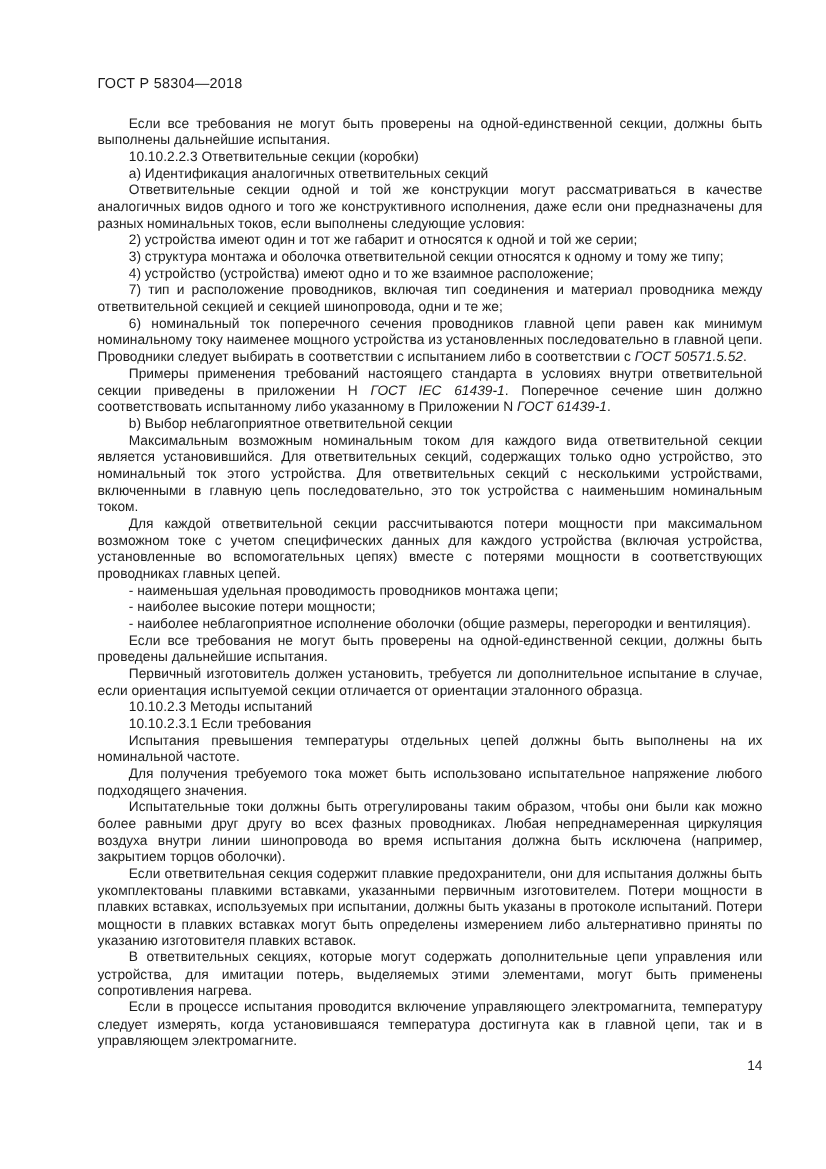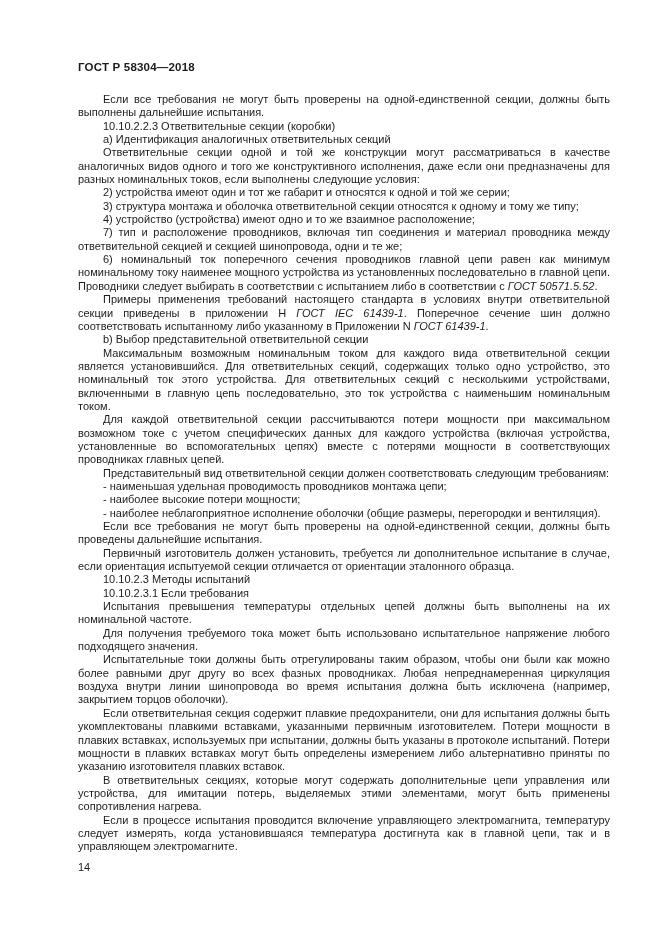--- a/index.html
+++ b/index.html
@@ -13,62 +13,62 @@
     height: 935px;
     background: #ffffff;
     color: #1c1c1c;
     font-family: "Liberation Sans", sans-serif;
     box-sizing: border-box;
     padding: 61px 51px 0 78px;
     overflow: hidden;
   }
   .doc-header {
     font-size: 11.5px;
-    font-weight: bold;
+    font-weight: normal;
     letter-spacing: 0.2px;
     margin: 0 0 20px 0;
   }
   .doc-body {
     font-size: 11px;
     line-height: 13.35px;
   }
   .para {
     margin: 0;
     text-indent: 25px;
     text-align: justify;
   }
   .italic {
     font-style: italic;
   }
   .page-number {
     font-size: 11px;
     margin-top: 7px;
+    text-align: right;
   }
 </style>
 </head>
 <body>
 
 <div class="page">
   <div class="doc-header">ГОСТ Р 58304—2018</div>
 
   <div class="doc-body">
       <p class="para"><span>Если все требования не могут быть проверены на одной-единственной секции, должны быть выполнены дальнейшие испытания.</span></p>
       <p class="para"><span>10.10.2.2.3 Ответвительные секции (коробки)</span></p>
       <p class="para"><span>а) Идентификация аналогичных ответвительных секций</span></p>
       <p class="para"><span>Ответвительные секции одной и той же конструкции могут рассматриваться в качестве аналогичных видов одного и того же конструктивного исполнения, даже если они предназначены для разных номинальных токов, если выполнены следующие условия:</span></p>
       <p class="para"><span>2) устройства имеют один и тот же габарит и относятся к одной и той же серии;</span></p>
       <p class="para"><span>3) структура монтажа и оболочка ответвительной секции относятся к одному и тому же типу;</span></p>
       <p class="para"><span>4) устройство (устройства) имеют одно и то же взаимное расположение;</span></p>
       <p class="para"><span>7) тип и расположение проводников, включая тип соединения и материал проводника между ответвительной секцией и секцией шинопровода, одни и те же;</span></p>
       <p class="para"><span>6) номинальный ток поперечного сечения проводников главной цепи равен как минимум номинальному току наименее мощного устройства из установленных последовательно в главной цепи. Проводники следует выбирать в соответствии с испытанием либо в соответствии с </span><span class="italic">ГОСТ 50571.5.52</span><span>.</span></p>
       <p class="para"><span>Примеры применения требований настоящего стандарта в условиях внутри ответвительной секции приведены в приложении Н </span><span class="italic">ГОСТ IEC 61439-1</span><span>. Поперечное сечение шин должно соответствовать испытанному либо указанному в Приложении N </span><span class="italic">ГОСТ 61439-1</span><span>.</span></p>
-      <p class="para"><span>b) Выбор представительной ответвительной секции</span></p>
+      <p class="para"><span>b) Выбор неблагоприятное ответвительной секции</span></p>
       <p class="para"><span>Максимальным возможным номинальным током для каждого вида ответвительной секции является установившийся. Для ответвительных секций, содержащих только одно устройство, это номинальный ток этого устройства. Для ответвительных секций с несколькими устройствами, включенными в главную цепь последовательно, это ток устройства с наименьшим номинальным током.</span></p>
       <p class="para"><span>Для каждой ответвительной секции рассчитываются потери мощности при максимальном возможном токе с учетом специфических данных для каждого устройства (включая устройства, установленные во вспомогательных цепях) вместе с потерями мощности в соответствующих проводниках главных цепей.</span></p>
-      <p class="para"><span>Представительный вид ответвительной секции должен соответствовать следующим требованиям:</span></p>
       <p class="para"><span>- наименьшая удельная проводимость проводников монтажа цепи;</span></p>
       <p class="para"><span>- наиболее высокие потери мощности;</span></p>
       <p class="para"><span>- наиболее неблагоприятное исполнение оболочки (общие размеры, перегородки и вентиляция).</span></p>
       <p class="para"><span>Если все требования не могут быть проверены на одной-единственной секции, должны быть проведены дальнейшие испытания.</span></p>
       <p class="para"><span>Первичный изготовитель должен установить, требуется ли дополнительное испытание в случае, если ориентация испытуемой секции отличается от ориентации эталонного образца.</span></p>
       <p class="para"><span>10.10.2.3 Методы испытаний</span></p>
       <p class="para"><span>10.10.2.3.1 Если требования</span></p>
       <p class="para"><span>Испытания превышения температуры отдельных цепей должны быть выполнены на их номинальной частоте.</span></p>
       <p class="para"><span>Для получения требуемого тока может быть использовано испытательное напряжение любого подходящего значения.</span></p>
       <p class="para"><span>Испытательные токи должны быть отрегулированы таким образом, чтобы они были как можно более равными друг другу во всех фазных проводниках. Любая непреднамеренная циркуляция воздуха внутри линии шинопровода во время испытания должна быть исключена (например, закрытием торцов оболочки).</span></p>

